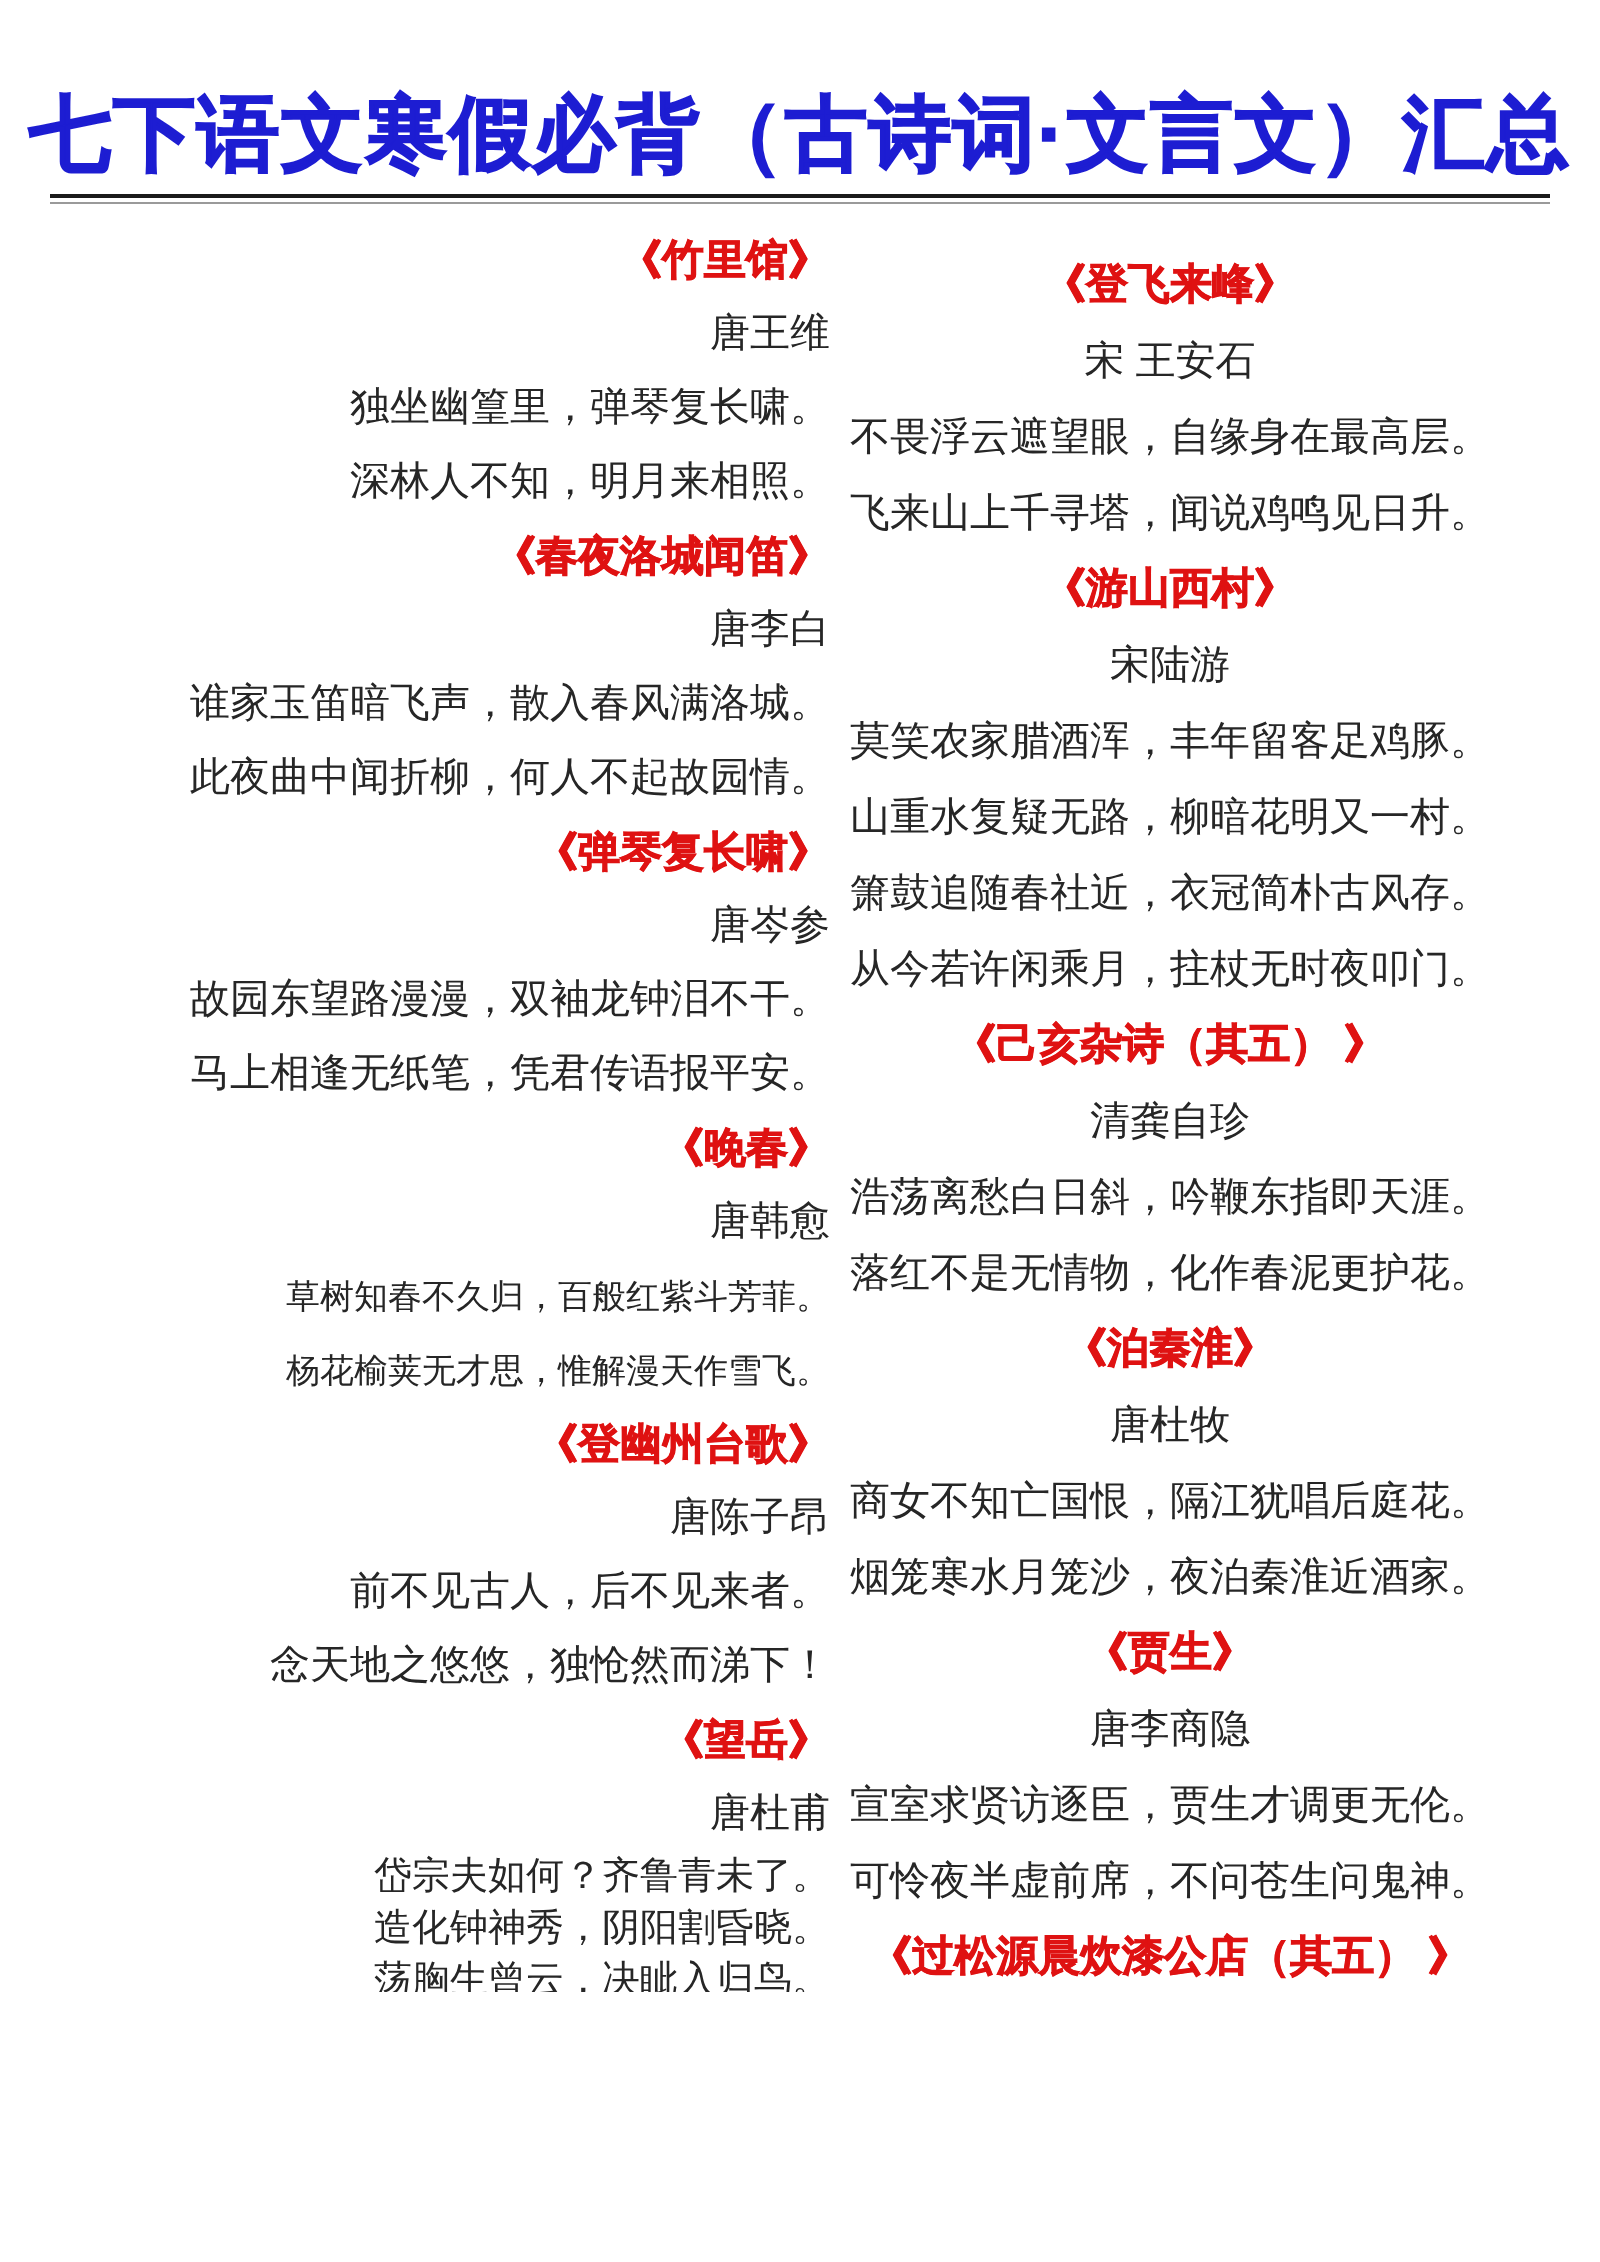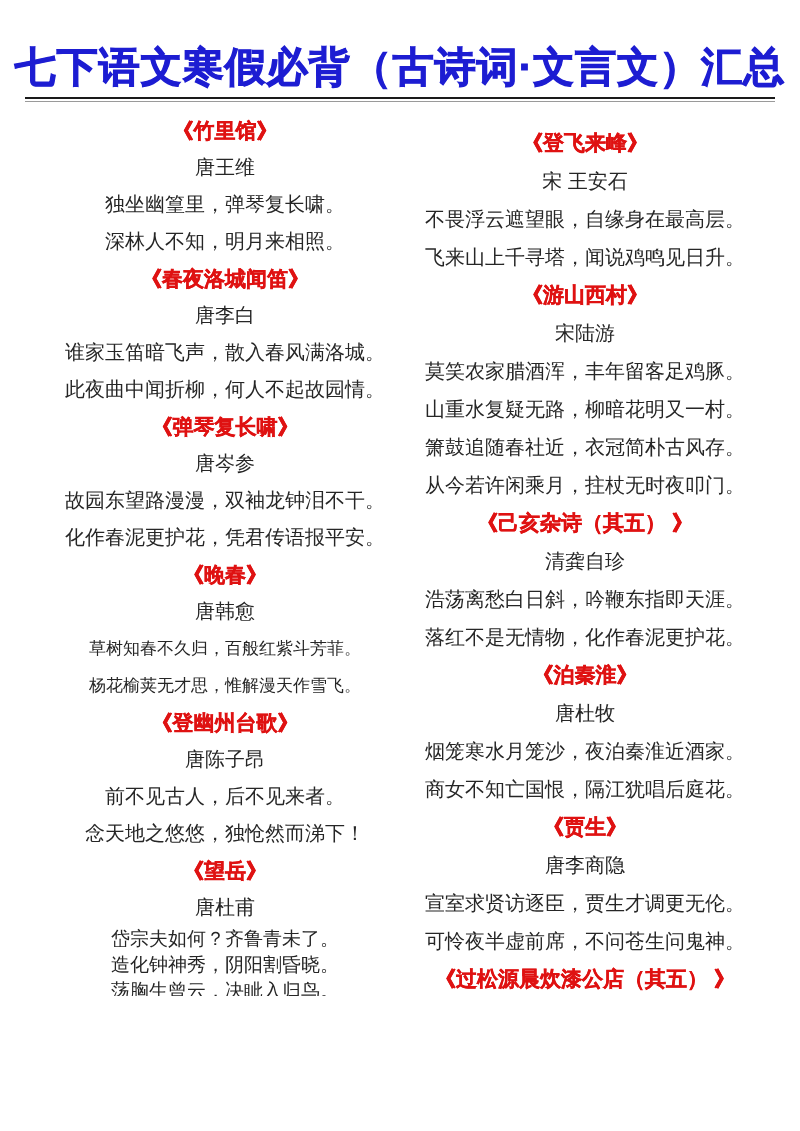--- a/index.html
+++ b/index.html
@@ -24,21 +24,21 @@
     -webkit-text-stroke: 1px #1d1dd2;
   }
   .rule {
     margin: 5px 25px 0 25px;
     height: 2px;
     border-top: 2px solid #1a1a1a;
     border-bottom: 1px solid #9a9a9a;
   }
   .cols { display: flex; margin-top: 10px; }
   .col { text-align: center; }
-  .col-left  { width: 380px; margin-left: 35px; }
+  .col-left  { width: 380px; margin-left: 35px; text-align: right; }
   .col-right { width: 340px; margin-left: 0;  padding-top: 12px; }
   section { margin: 0; padding: 0; }
   .row {
     margin: 0;
     font-size: 20px;
     line-height: 37px;
     white-space: nowrap;
   }
   .col-right .row { line-height: 38px; }
   .ptitle {
@@ -73,21 +73,21 @@
         <h2 class="row ptitle">《春夜洛城闻笛》</h2>
         <p class="row author">唐李白</p>
         <p class="row">谁家玉笛暗飞声，散入春风满洛城。</p>
         <p class="row">此夜曲中闻折柳，何人不起故园情。</p>
       </section>
 
       <section>
         <h2 class="row ptitle">《弹琴复长啸》</h2>
         <p class="row author">唐岑参</p>
         <p class="row">故园东望路漫漫，双袖龙钟泪不干。</p>
-        <p class="row">化作春泥更护花，凭君传语报平安。</p>
+        <p class="row">马上相逢无纸笔，凭君传语报平安。</p>
       </section>
 
       <section>
         <h2 class="row ptitle">《晚春》</h2>
         <p class="row author">唐韩愈</p>
         <p class="row small">草树知春不久归，百般红紫斗芳菲。</p>
         <p class="row small">杨花榆荚无才思，惟解漫天作雪飞。</p>
       </section>
 
       <section>
@@ -131,22 +131,22 @@
       <section>
         <h2 class="row ptitle">《己亥杂诗（其五） 》</h2>
         <p class="row author">清龚自珍</p>
         <p class="row">浩荡离愁白日斜，吟鞭东指即天涯。</p>
         <p class="row">落红不是无情物，化作春泥更护花。</p>
       </section>
 
       <section>
         <h2 class="row ptitle">《泊秦淮》</h2>
         <p class="row author">唐杜牧</p>
+        <p class="row">商女不知亡国恨，隔江犹唱后庭花。</p>
         <p class="row">烟笼寒水月笼沙，夜泊秦淮近酒家。</p>
-        <p class="row">商女不知亡国恨，隔江犹唱后庭花。</p>
       </section>
 
       <section>
         <h2 class="row ptitle">《贾生》</h2>
         <p class="row author">唐李商隐</p>
         <p class="row">宣室求贤访逐臣，贾生才调更无伦。</p>
         <p class="row">可怜夜半虚前席，不问苍生问鬼神。</p>
       </section>
 
       <section>

